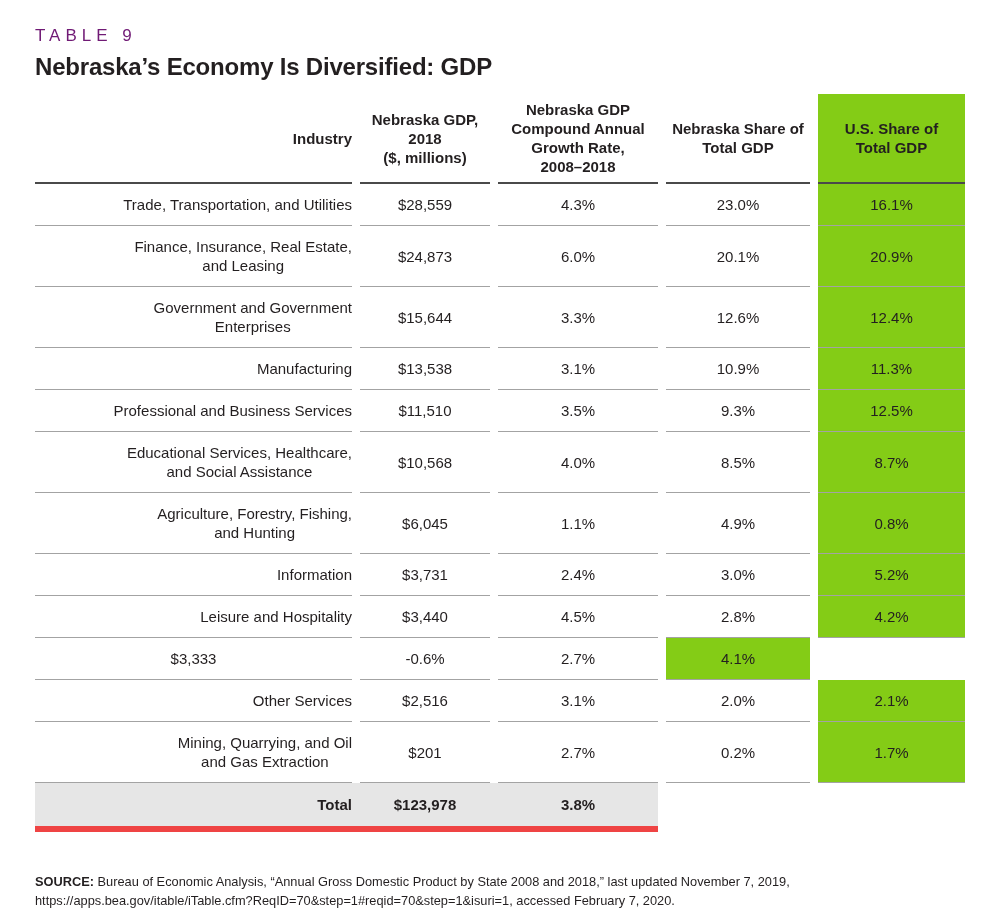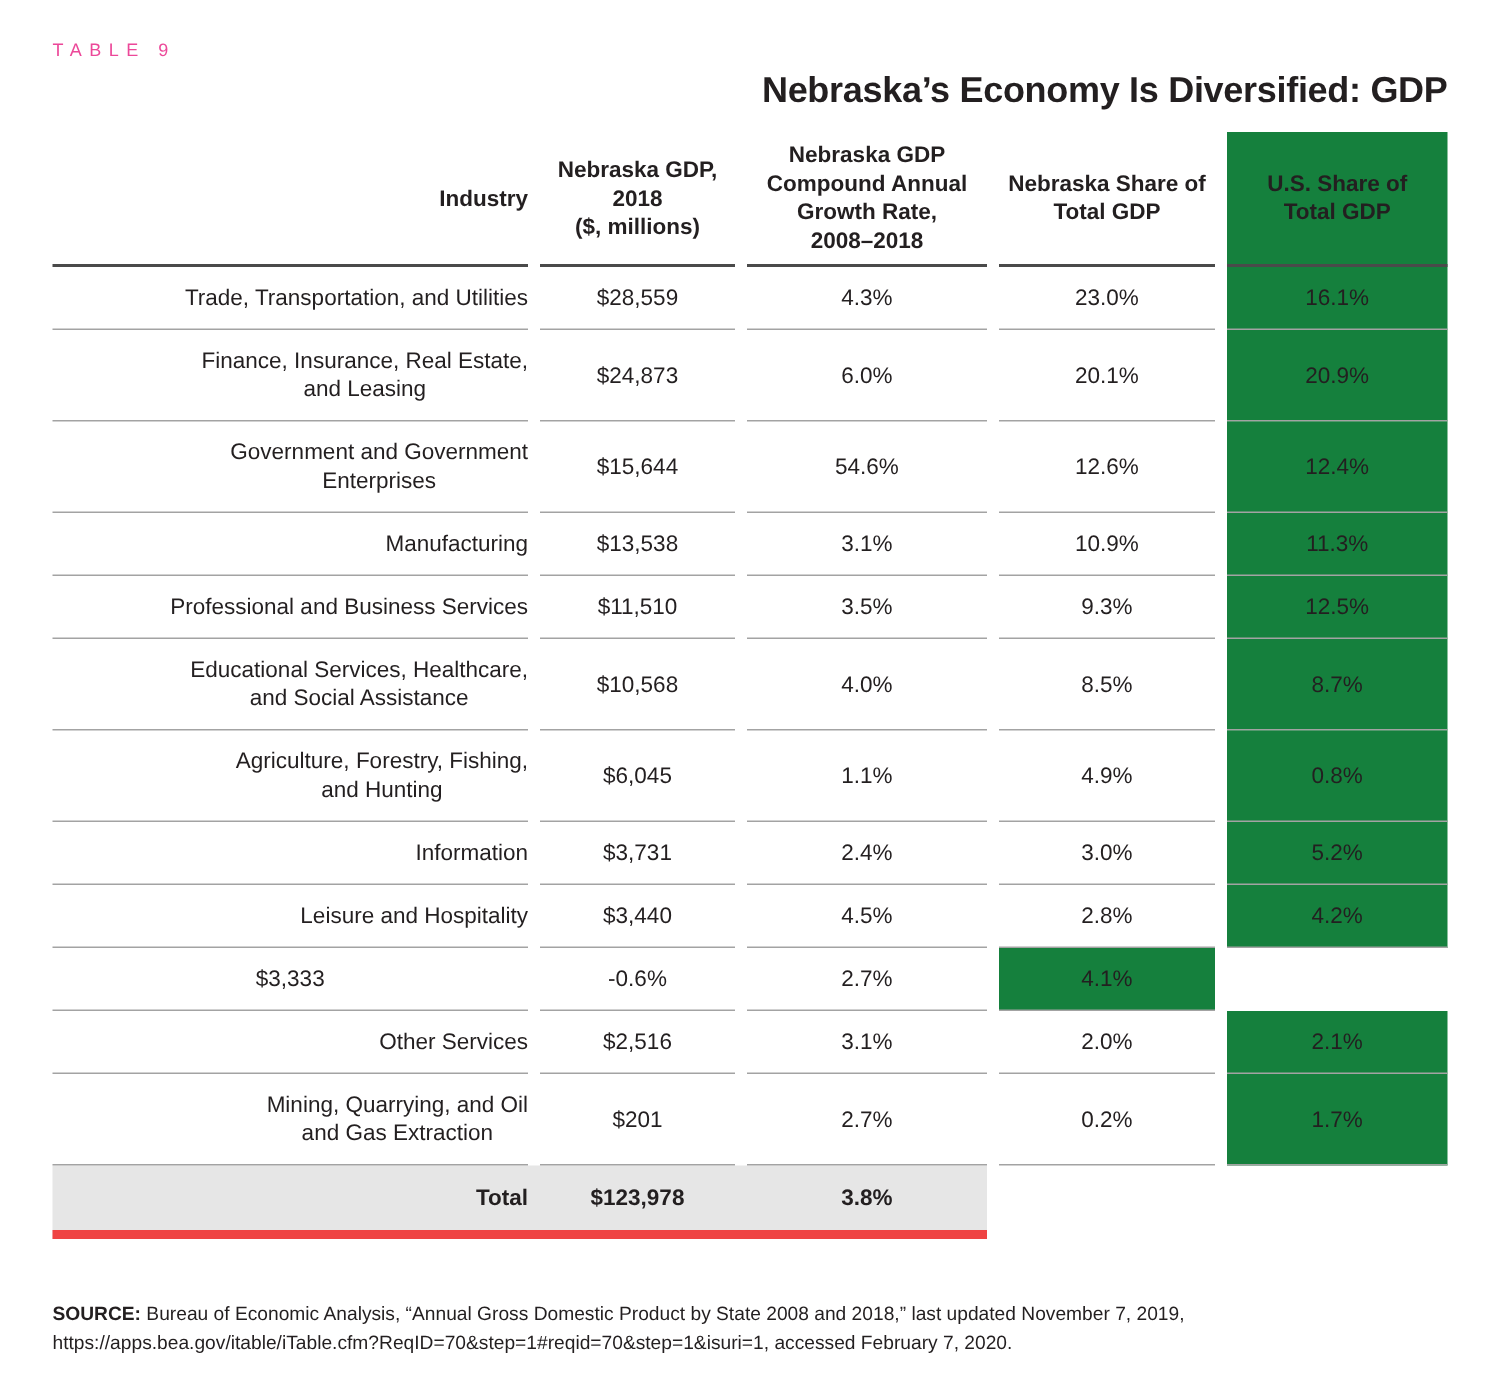--- a/index.html
+++ b/index.html
@@ -8,31 +8,30 @@
     width: 1000px;
     height: 915px;
     background: #ffffff;
     color: #231f20;
     font-family: "Liberation Sans", sans-serif;
     overflow: hidden;
   }
   .page { padding: 26px 35px 0 35px; }
 
   .table-label {
-    font-size: 12px;
+    font-size: 17px;
     font-weight: 400;
     letter-spacing: 5px;
-    color: #ec4899;
+    color: #701a75;
   }
   .table-title {
     font-size: 24px;
     font-weight: 700;
     margin-top: 7px;
     letter-spacing: -0.2px;
-    text-align: right;
   }
 
   .tbl { margin-top: 13px; width: 930px; }
 
   .grid-row {
     display: grid;
     grid-template-columns: 317px 130px 160px 144px 147px;
     column-gap: 8px;
   }
 
@@ -40,21 +39,21 @@
     display: flex;
     align-items: center;
     padding: 11px 0;
     font-size: 15px;
     line-height: 19px;
     border-bottom: 1px solid #a3a3a3;
     white-space: pre-line;
   }
   .c-industry { justify-content: flex-end; text-align: center; }
   .c-num     { justify-content: center;  text-align: center; }
-  .c-us      { background: #15803d; }
+  .c-us      { background: #84cc16; }
 
   .thead .cell {
     font-weight: 700;
     border-bottom: 2px solid #4a4a4a;
     min-height: 88px;
     padding: 6px 0;
   }
 
   .total-row {
     width: 623px;
@@ -116,21 +115,21 @@
       <div class="cell c-num">$24,873</div>
       <div class="cell c-num">6.0%</div>
       <div class="cell c-num">20.1%</div>
       <div class="cell c-num c-us">20.9%</div>
     </div>
 
     <div class="grid-row">
       <div class="cell c-industry">Government and Government
 Enterprises</div>
       <div class="cell c-num">$15,644</div>
-      <div class="cell c-num">54.6%</div>
+      <div class="cell c-num">3.3%</div>
       <div class="cell c-num">12.6%</div>
       <div class="cell c-num c-us">12.4%</div>
     </div>
 
     <div class="grid-row">
       <div class="cell c-industry">Manufacturing</div>
       <div class="cell c-num">$13,538</div>
       <div class="cell c-num">3.1%</div>
       <div class="cell c-num">10.9%</div>
       <div class="cell c-num c-us">11.3%</div>

